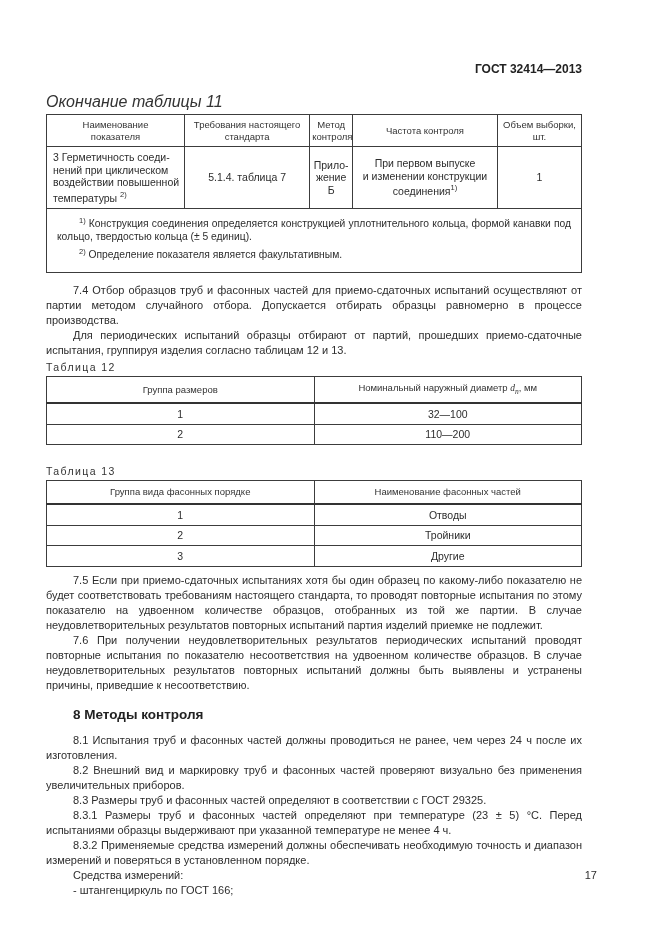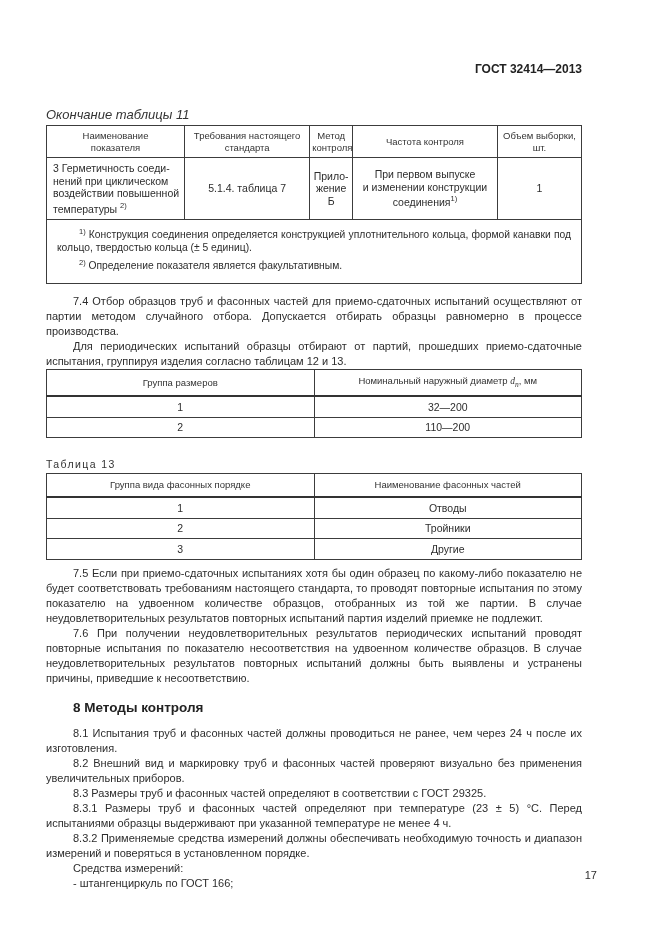--- a/index.html
+++ b/index.html
@@ -4,21 +4,21 @@
 <style>
   html,body{margin:0;padding:0;}
   body{
     width:661px;height:935px;background:#ffffff;overflow:hidden;
     font-family:"Liberation Sans","DejaVu Sans",sans-serif;
     color:#2d2d2d;-webkit-font-smoothing:antialiased;
   }
   .page{position:relative;width:661px;height:658px;box-sizing:border-box;
     padding:62px 79px 0 46px;}
   .doc-code{font-size:12px;font-weight:bold;text-align:right;color:#222;height:14px;}
-  .cap-italic{font-style:italic;font-size:13px;margin-top:31px;margin-bottom:3px;color:#333;}
+  .cap-italic{font-style:italic;font-size:16px;margin-top:17px;margin-bottom:3px;color:#333;}
   .cap-spaced{font-size:10.5px;letter-spacing:1.4px;color:#333;margin-bottom:3px;}
 
   table{border-collapse:collapse;width:100%;table-layout:fixed;}
   .doc-table{border:1.3px solid #3c3c3c;}
   .doc-table th{
     font-weight:normal;font-size:9.5px;line-height:11.5px;color:#333;
     border:1px solid #3c3c3c;text-align:center;vertical-align:middle;padding:4px 2px;
   }
   .doc-table td{
     font-size:10.5px;line-height:12.5px;color:#2d2d2d;
@@ -93,35 +93,36 @@
           <p class="fn"><sup>1)</sup><span> Конструкция соединения определяется конструкцией уплотнительного кольца, формой канавки под кольцо, твердостью кольца (± 5 единиц).</span></p>
           <p class="fn"><sup>2)</sup><span> Определение показателя является факультативным.</span></p>
         </td>
       </tr>
     </tbody>
   </table>
 
   <p class="para mt10">7.4 Отбор образцов труб и фасонных частей для приемо-сдаточных испытаний осуществляют от партии методом случайного отбора. Допускается отбирать образцы равномерно в процессе производства.</p>
   <p class="para">Для периодических испытаний образцы отбирают от партий, прошедших приемо-сдаточные испытания, группируя изделия согласно таблицам 12 и 13.</p>
 
+  <div class="cap-spaced mt3">Таблица 12</div>
   <table class="doc-table t2col">
     <colgroup>
         <col style="width:50%">
         <col style="width:50%">
       </colgroup>
     <thead>
       <tr>
         <th>Группа размеров</th>
         <th><span>Номинальный наружный диаметр </span><span class="subsym">d</span><sub class="subsym">n</sub><span>, мм</span></th>
       </tr>
     </thead>
     <tbody>
       <tr>
         <td>1</td>
-        <td>32—200</td>
+        <td>32—100</td>
       </tr>
       <tr>
         <td>2</td>
         <td>110—200</td>
       </tr>
     </tbody>
   </table>
 
   <div class="cap-spaced mt20">Таблица 13</div>
   <table class="doc-table t2col">

